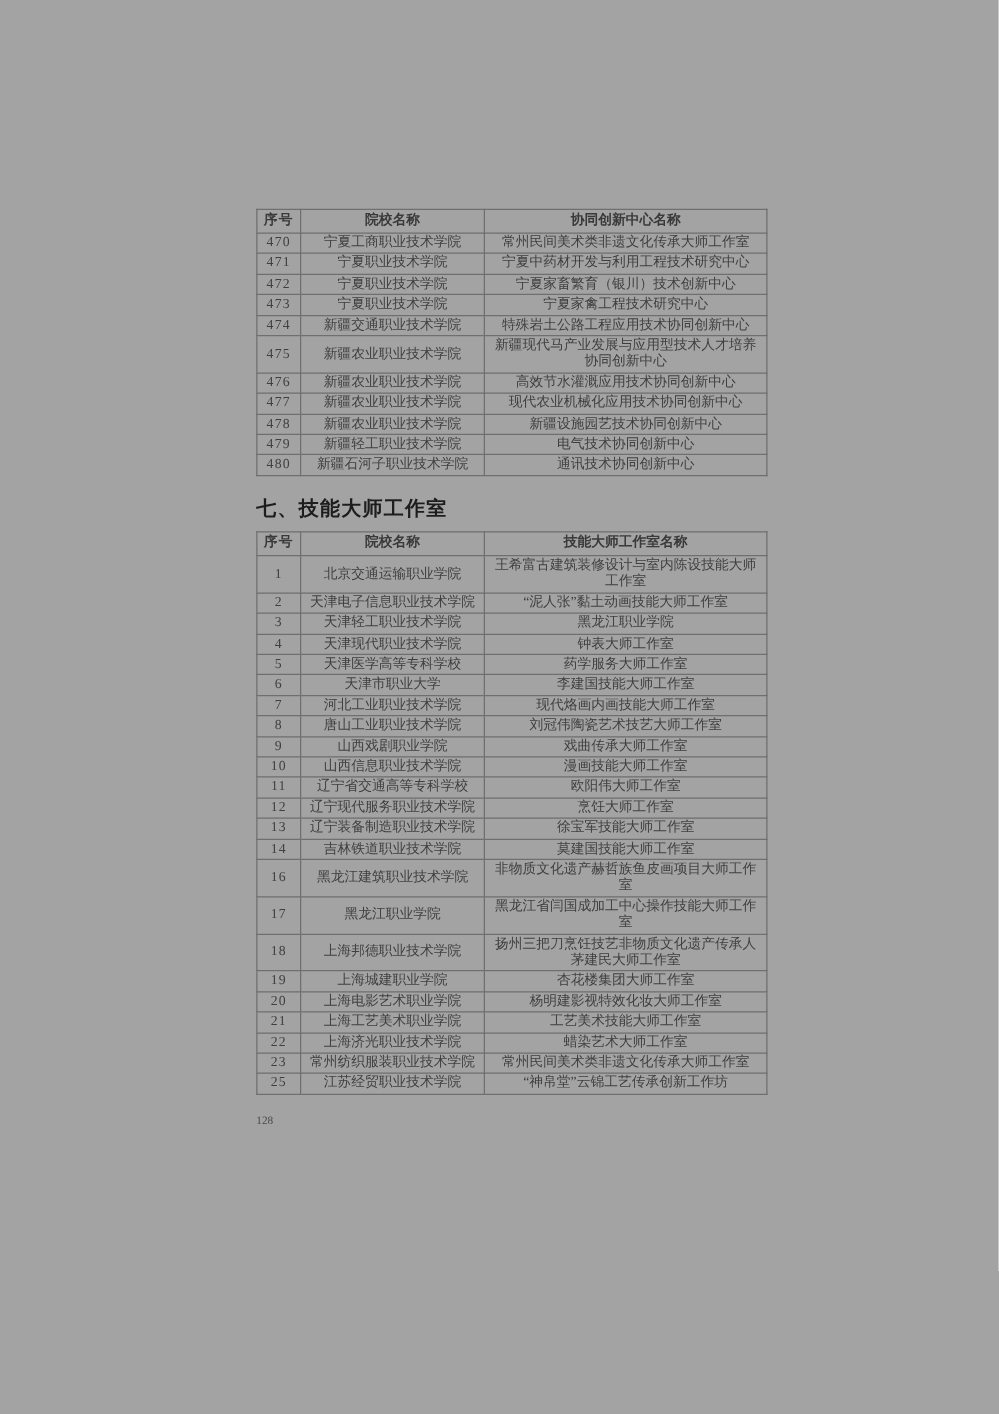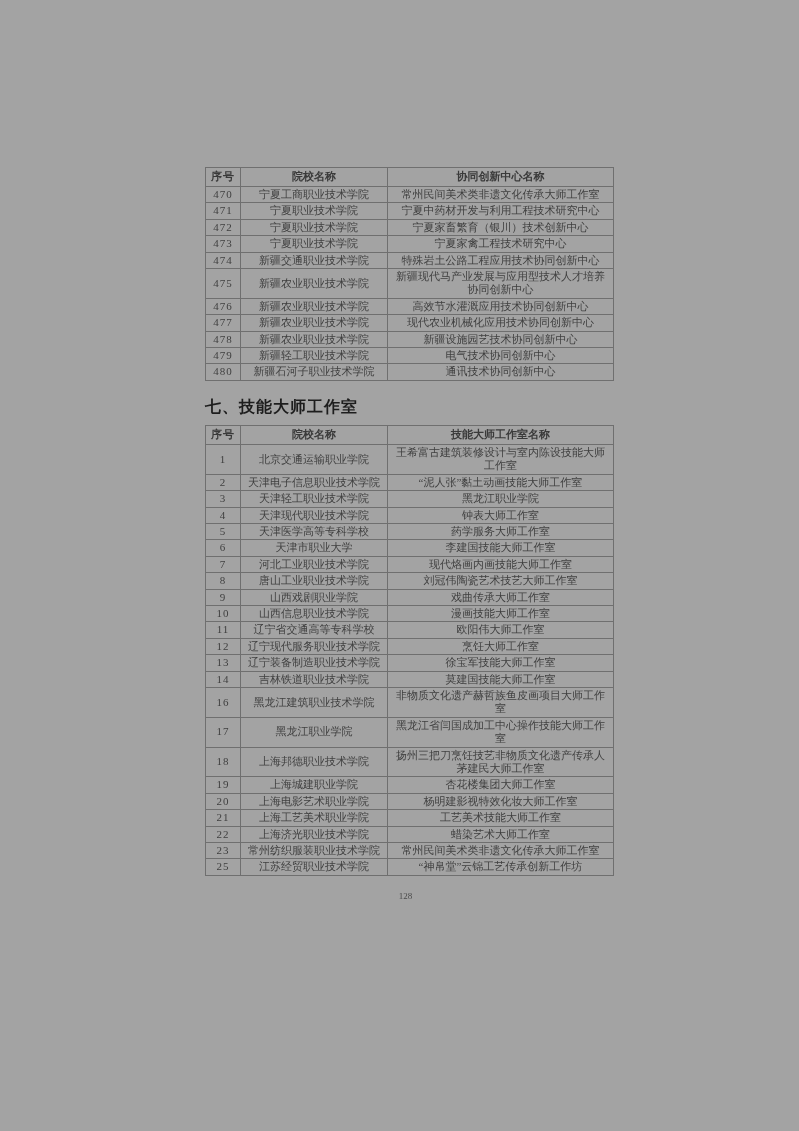--- a/index.html
+++ b/index.html
@@ -49,21 +49,20 @@
   table.doc-table .c2 { width: 219px; }
   .section-heading {
     margin: 16px 0 7px 0;
     font-size: 16px;
     font-weight: bold;
     color: #1d1d1d;
     letter-spacing: 1px;
   }
   .page-number {
     margin-top: 15px;
-    text-align: center;
     font-size: 9px;
     color: #4a4a4a;
     font-family: "Liberation Serif", "DejaVu Serif", serif;
   }
 </style>
 </head>
 <body>
 
 <div class="page">
   <div class="content">

